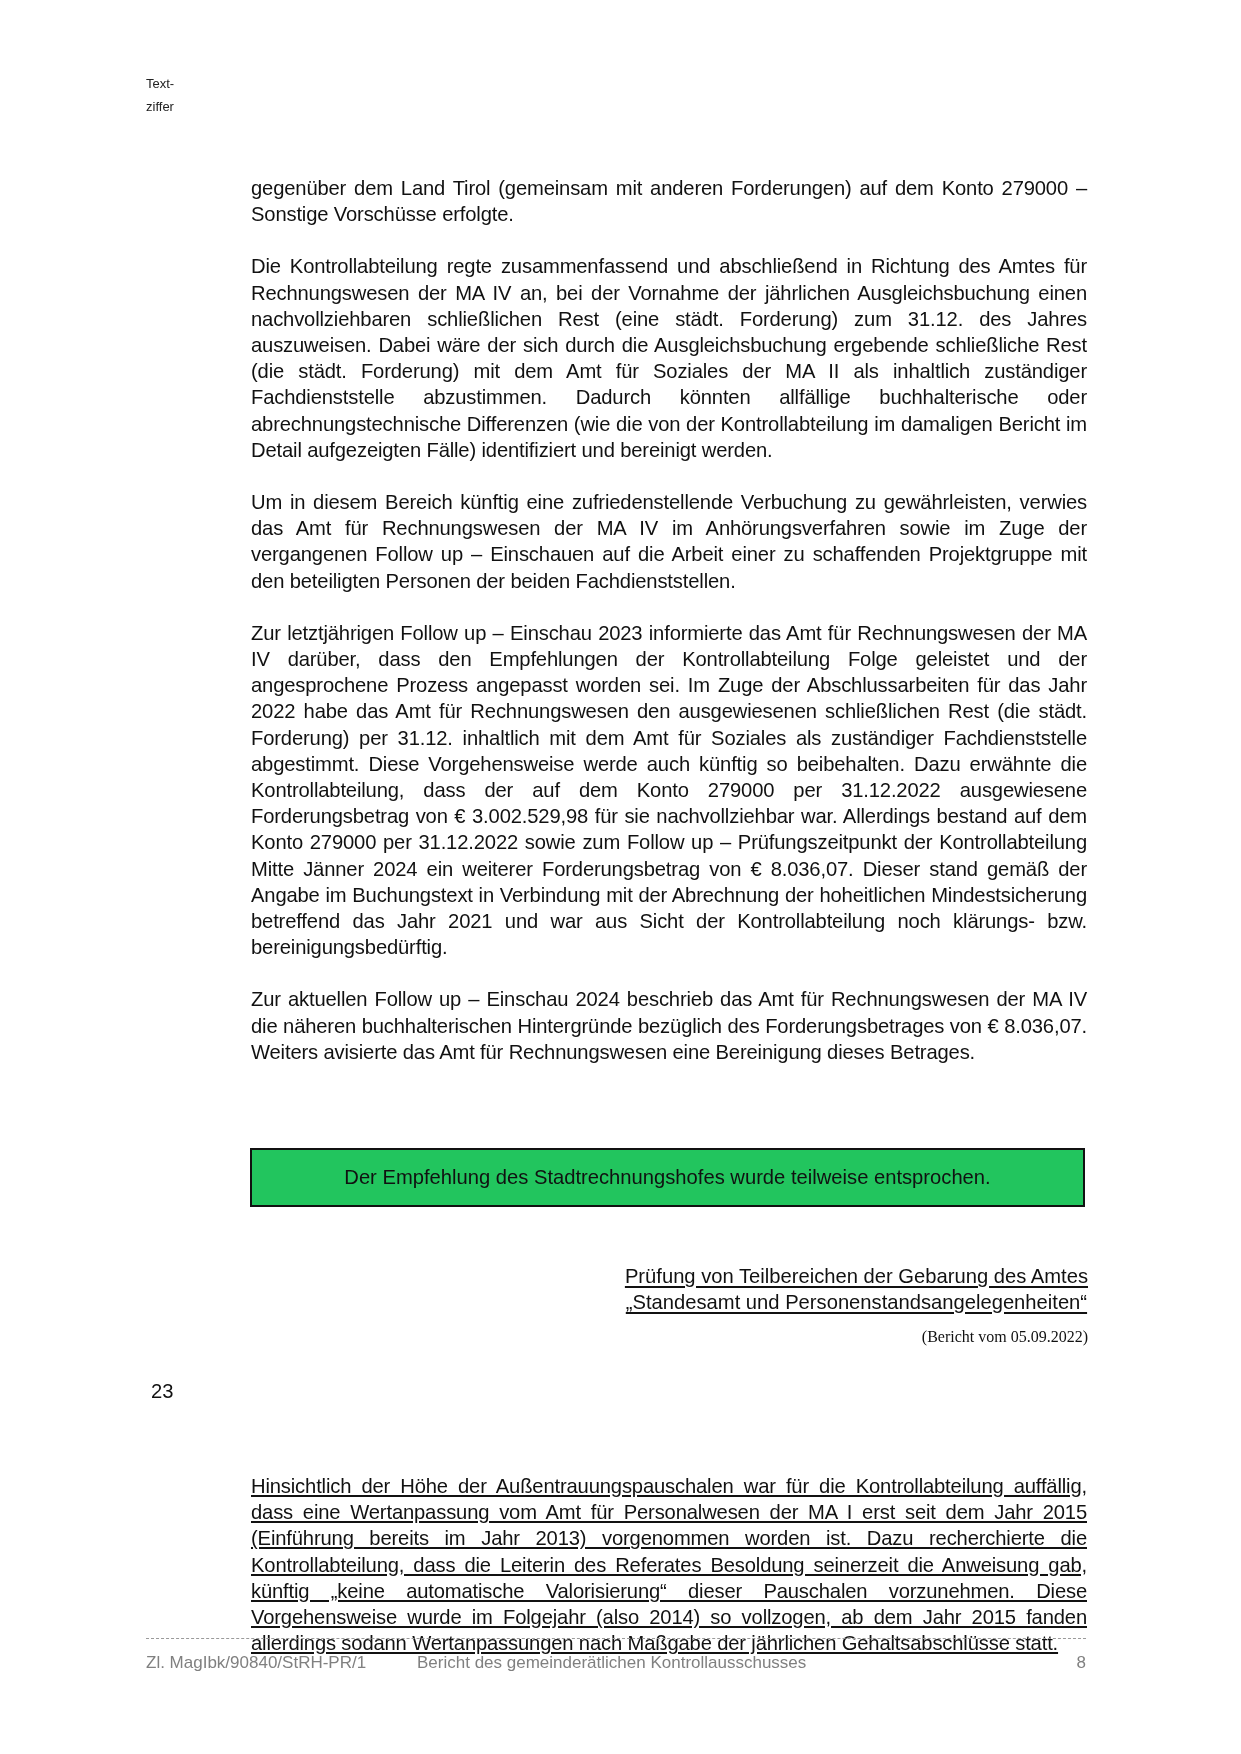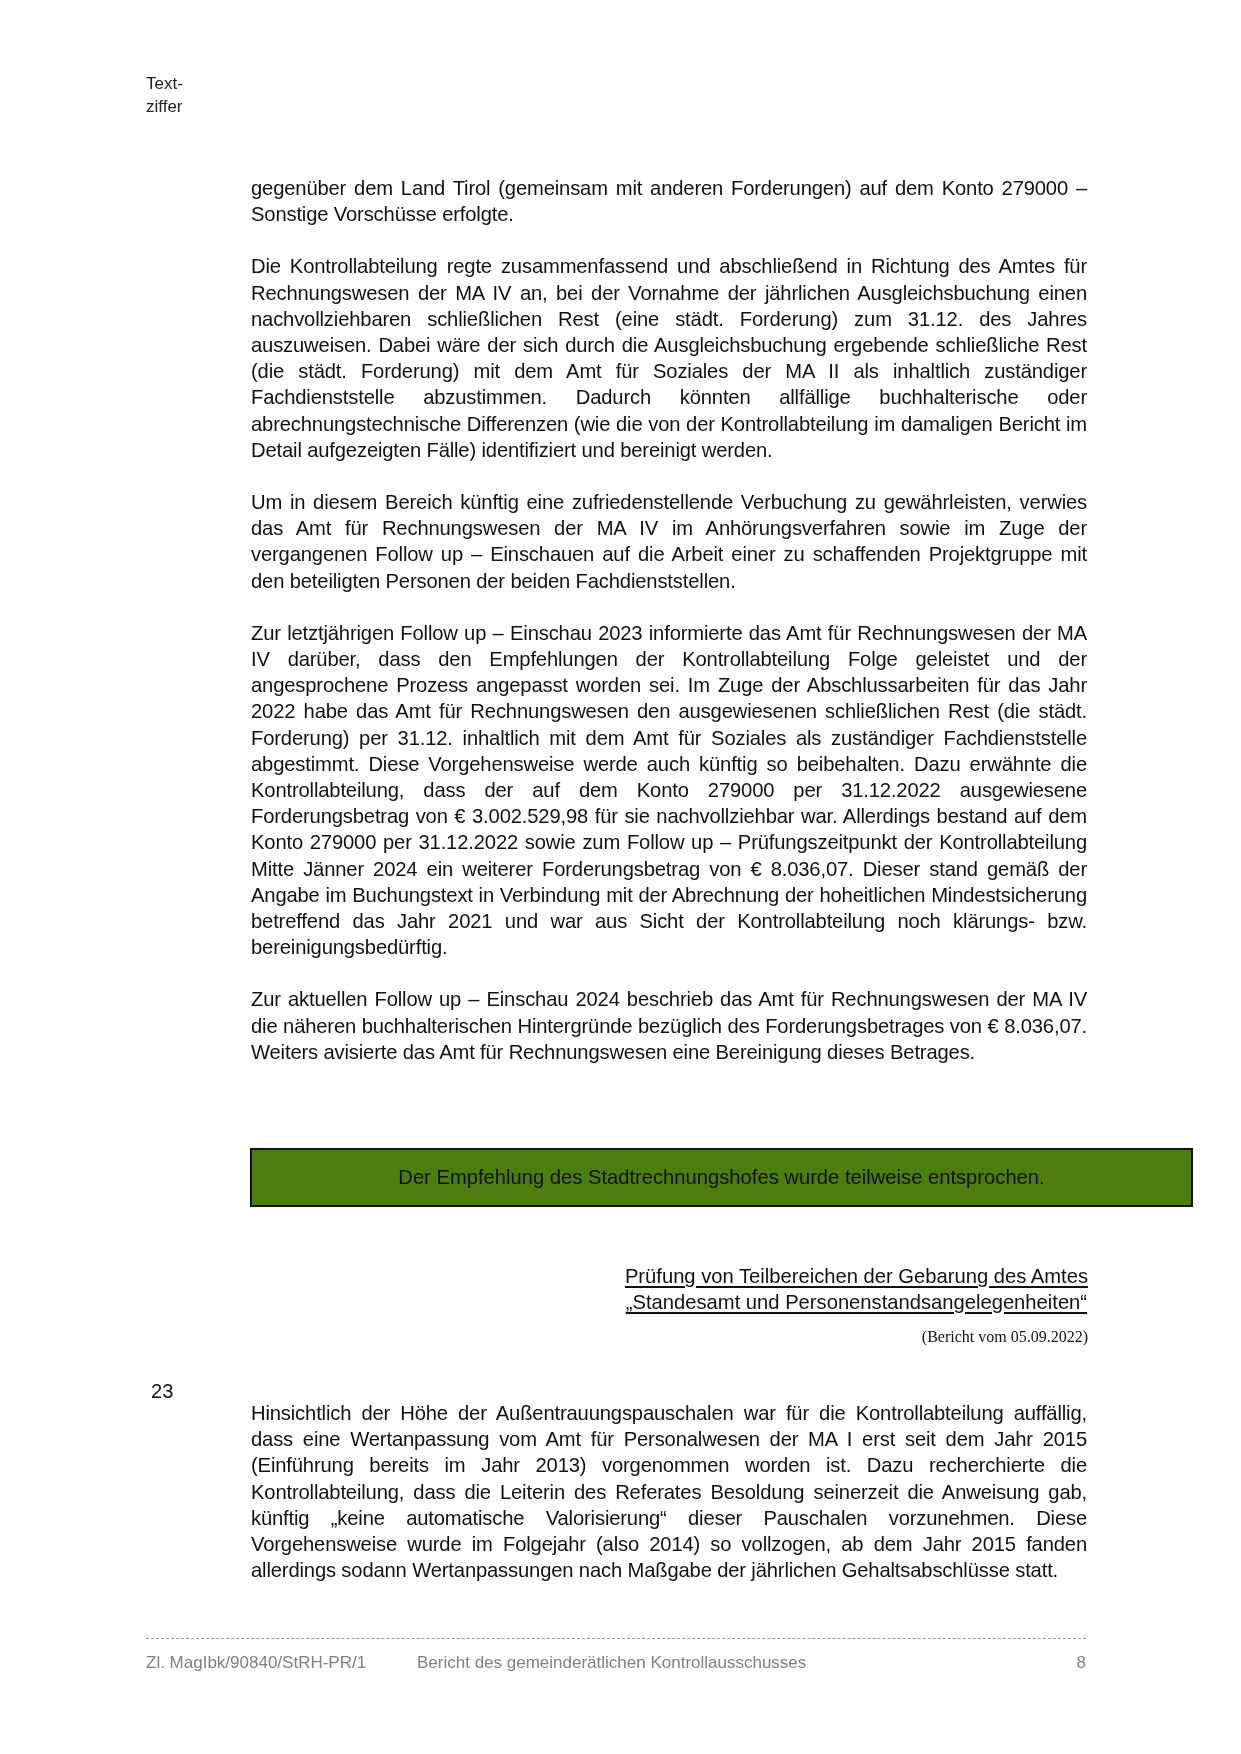--- a/index.html
+++ b/index.html
@@ -2,50 +2,50 @@
 <html><head>
 <meta charset="utf-8">
 <style>
   html, body { margin: 0; padding: 0; background: #ffffff; }
   body {
     width: 1241px; height: 1754px; position: relative; overflow: hidden;
     font-family: "Liberation Sans", sans-serif; color: #111111;
   }
   .margin-label {
     position: absolute; left: 146px; top: 72px;
-    font-size: 17px; line-height: 23px; color: #222;
+    font-size: 13px; line-height: 23px; color: #222;
   }
   .body-text {
     position: absolute; left: 251px; width: 836px;
     font-size: 20.2px; line-height: 26.2px; text-align: justify;
     letter-spacing: -0.15px;
     margin-top: 28px;
   }
   .body-text p { margin: 0 0 26px 0; }
   #block1 { top: 147px; }
   .verdict-box {
-    position: absolute; left: 250px; top: 1148px; width: 943px; height: 59px;
-    background: #4d7c0f; border: 2px solid #111; box-sizing: border-box;
+    position: absolute; left: 250px; top: 1148px; width: 835px; height: 59px;
+    background: #22c55e; border: 2px solid #111; box-sizing: border-box;
     display: flex; align-items: center; justify-content: center;
     font-size: 20.2px;
   }
   .section-heading {
     position: absolute; right: 153px; top: 1263px; text-align: center;
     font-size: 20.2px; line-height: 26px;
   }
   .section-heading span { text-decoration: underline; text-underline-offset: 3px; display: block; }
   .report-date {
     position: absolute; right: 153px; top: 1325px;
     font-size: 16px; line-height: 24px; font-family: Liberation Serif, serif;
   }
   .tz-number {
     position: absolute; left: 151px; top: 1378px;
     font-size: 20.2px; line-height: 26.2px;
   }
-  #block2 { top: 1372px; }
+  #block2 { top: 1445px; text-decoration: underline; }
   .footer-rule {
     position: absolute; left: 146px; top: 1638px; width: 940px;
     border-top: 1px dashed #9a9a9a;
   }
   .footer {
     position: absolute; left: 146px; top: 1652px; width: 940px;
     font-size: 17px; color: #808080; line-height: 22px;
   }
   .footer .ref { position: absolute; left: 0; }
   .footer .title { position: absolute; left: 271px; }

